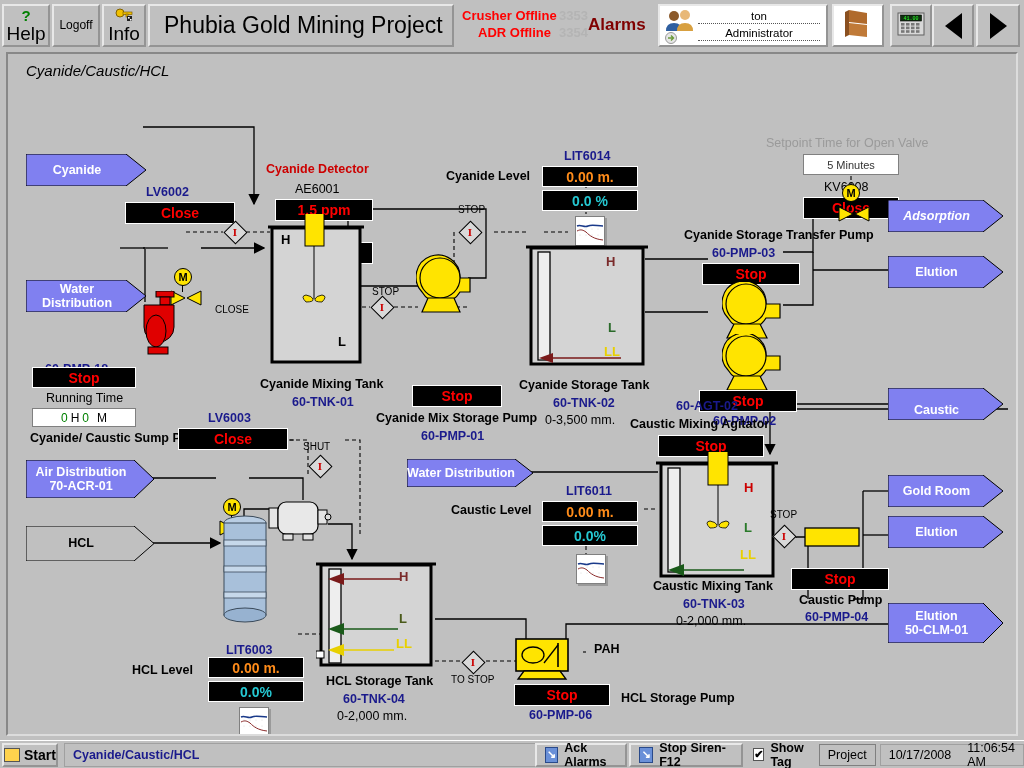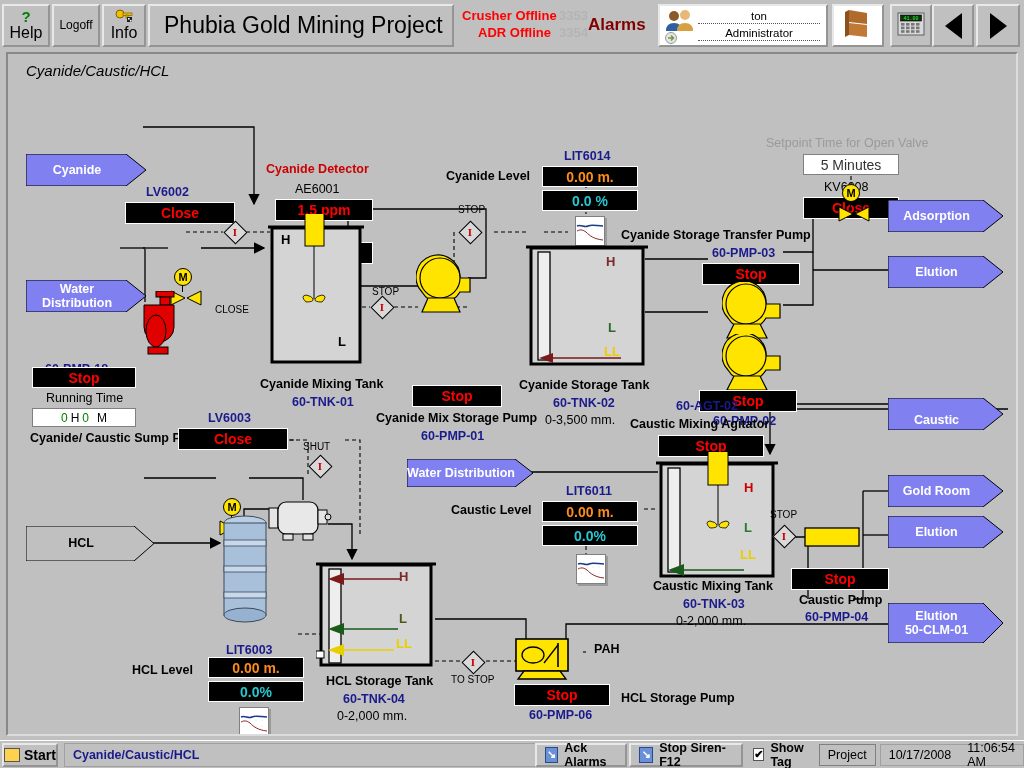--- a/index.html
+++ b/index.html
@@ -19,21 +19,21 @@
     background: #c0c0c0;
   }
   .hdr-btn {
     position: absolute; background: #c0c0c0;
     border: 2px outset #e8e8e8;
     display: flex; flex-direction: column;
     align-items: center; justify-content: center;
     font-size: 13px; color: #000; cursor: pointer;
   }
   .hdr-btn .glyph { line-height: 1; }
-  .hdr-btn .cap { line-height: 1.05; font-size: 16px; }
+  .hdr-btn .cap { line-height: 1.05; font-size: 19px; }
 
   #btn-help { left: 2px; top: 4px; width: 48px; height: 43px; }
   #btn-help .glyph { color: #008000; font-weight: bold; font-size: 15px; margin-bottom:1px;}
   #btn-logoff { left: 52px; top: 4px; width: 48px; height: 43px; justify-content: center;}
   #btn-logoff .cap { font-size: 12px; }
   #btn-info { left: 102px; top: 4px; width: 44px; height: 43px; }
   #btn-info .glyph { font-size: 14px; margin-bottom: 0px; }
 
   #title-bar {
     position: absolute; left: 148px; top: 4px; width: 306px; height: 43px;
@@ -124,21 +124,21 @@
     position: absolute; background: #000; border: 1px solid #fff;
     color: #ff0000; font-weight: bold; font-size: 14px;
     display: flex; align-items: center; justify-content: center;
     cursor: pointer;
   }
   .statbox.orange { color: #ff8c1a; }
   .statbox.cyan   { color: #25c8d2; }
 
   .whitebox {
     position: absolute; background: #fff; border: 1px solid #808080;
-    color: #333; font-size: 14px;
+    color: #333; font-size: 11px;
     display: flex; align-items: center; justify-content: center;
   }
   .runbox {
     position: absolute; background: #fff; border: 1px solid #808080;
     font-size: 12px; display:flex; align-items:center; justify-content:center;
     color: #008000;
   }
   .runbox .unit { color: #000; }
   .chevwrap { position: absolute; }
   .chevwrap svg { position:absolute; left:0; top:0; }
@@ -555,21 +555,21 @@
         <polygon points="13,124 27,119 27,129" fill="#7a1a1a"></polygon>
       </svg>
       <span class="mk" style="left:80px;top:20px;color:#7a2a2a;">H</span>
       <span class="mk" style="left:82px;top:86px;color:#2a6a2a;">L</span>
       <span class="mk" style="left:78px;top:110px;color:#e8d000;">LL</span>
     </div>
     <span class="t lbl-b" style="left:511px;top:324px;">Cyanide Storage Tank</span>
     <span class="t tag" style="left:545px;top:342px;">60-TNK-02</span>
     <span class="t lbl" style="left:537px;top:359px;">0-3,500 mm.</span>
 
-    <span class="t lbl-b" style="left:613px;top:174px;">Cyanide Storage Transfer Pump</span>
+    <span class="t lbl-b" style="left:676px;top:174px;">Cyanide Storage Transfer Pump</span>
     <span class="t tag" style="left:704px;top:192px;">60-PMP-03</span>
     <div class="statbox" style="left:694px;top:209px;width:98px;height:22px;">Stop</div>
 
     <div class="pump" style="left:714px;top:228px;width:66px;height:58px;">
       <svg width="66" height="58" viewBox="0 0 66 58">
         <path d="M6,36 a22,22 0 1,1 38,-14 h14 v14 h-14 a22,22 0 0,1 -38,0 z" fill="#ffe400" stroke="#000" stroke-width="1.2"></path>
         <circle cx="24" cy="22" r="20" fill="#ffe400" stroke="#000" stroke-width="1.2"></circle>
         <polygon points="12,42 38,42 45,56 5,56" fill="#ffe400" stroke="#000" stroke-width="1.2"></polygon>
       </svg>
     </div>
@@ -590,21 +590,21 @@
 
     <div class="mvalve" style="left:828px;top:130px;">
       <span class="circ">M</span>
       <span class="stem"></span>
       <svg width="34" height="16" viewBox="0 0 34 16" style="position:absolute;left:2px;top:22px;">
         <polygon points="1,1 1,15 15,8" fill="#ffe400" stroke="#000" stroke-width="1"></polygon>
         <polygon points="31,1 31,15 17,8" fill="#ffe400" stroke="#000" stroke-width="1"></polygon>
       </svg>
     </div>
 
-    <div class="chevwrap" style="left:880px;top:146px;width:115px;height:32px;">
+    <div class="chevwrap" style="left:880px;top:146px;width:115px;height:32px;font-style:italic;">
       <svg width="115" height="32" viewBox="0 0 115 32">
           <polygon points="0,0 95,0 115,16 95,32 0,32" fill="#8080f0" stroke="#000" stroke-width="1"></polygon>
         </svg>
       <div class="ctext">Adsorption</div>
     </div>
     <div class="chevwrap" style="left:880px;top:202px;width:115px;height:32px;">
       <svg width="115" height="32" viewBox="0 0 115 32">
           <polygon points="0,0 95,0 115,16 95,32 0,32" fill="#8080f0" stroke="#000" stroke-width="1"></polygon>
         </svg>
       <div class="ctext">Elution</div>
@@ -621,20 +621,31 @@
         <polygon points="31,1 31,15 17,8" fill="#ffe400" stroke="#000" stroke-width="1"></polygon>
       </svg>
     </div>
 
     <span class="t sm" style="left:295px;top:387px;">SHUT</span>
     <div class="diam" style="left:300px;top:400px;">
       <span class="sq"></span>
         <span class="ch">I</span>
     </div>
 
+    <div class="chevwrap" style="left:18px;top:406px;width:128px;height:38px;">
+      <svg width="128" height="38" viewBox="0 0 128 38">
+          <polygon points="0,0 108,0 128,19 108,38 0,38" fill="#8080f0" stroke="#000" stroke-width="1"></polygon>
+        </svg>
+      <div class="ctext">
+        <div>
+          <div>Air Distribution</div>
+          <div>70-ACR-01</div>
+        </div>
+      </div>
+    </div>
 
     <div class="chevwrap gray" style="left:18px;top:472px;width:128px;height:35px;">
       <svg width="128" height="35" viewBox="0 0 128 35">
           <polygon points="0,0 108,0 128,17.5 108,35 0,35" fill="#c0c0c0" stroke="#000" stroke-width="1"></polygon>
         </svg>
       <div class="ctext">HCL</div>
     </div>
 
     <div class="pump" style="left:213px;top:460px;width:48px;height:110px;">
       <svg width="48" height="110" viewBox="0 0 48 110">
@@ -782,21 +793,21 @@
 
     <div class="pump" style="left:796px;top:473px;width:56px;height:20px;">
       <svg width="56" height="20" viewBox="0 0 56 20">
         <rect x="1" y="1" width="54" height="18" fill="#ffe400" stroke="#000" stroke-width="1.3"></rect>
       </svg>
     </div>
     <div class="statbox" style="left:783px;top:514px;width:98px;height:22px;">Stop</div>
     <span class="t lbl-b" style="left:791px;top:539px;">Caustic Pump</span>
     <span class="t tag" style="left:797px;top:556px;">60-PMP-04</span>
 
-    <div class="chevwrap" style="left:880px;top:344px;width:115px;height:44px;">
+    <div class="chevwrap" style="left:880px;top:334px;width:115px;height:44px;">
       <svg width="115" height="32" viewBox="0 0 115 32">
           <polygon points="0,0 95,0 115,16 95,32 0,32" fill="#8080f0" stroke="#000" stroke-width="1"></polygon>
         </svg>
       <div class="ctext">Caustic</div>
     </div>
     <div class="chevwrap" style="left:880px;top:421px;width:115px;height:32px;">
       <svg width="115" height="32" viewBox="0 0 115 32">
           <polygon points="0,0 95,0 115,16 95,32 0,32" fill="#8080f0" stroke="#000" stroke-width="1"></polygon>
         </svg>
       <div class="ctext">Gold Room</div>

